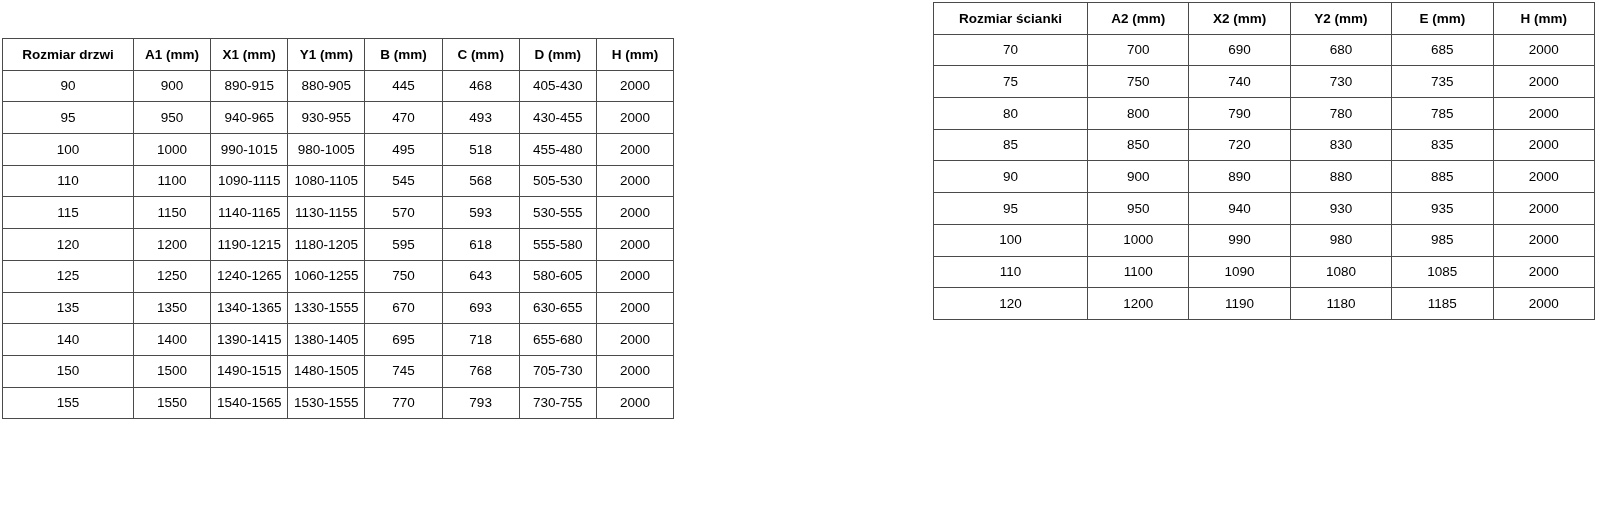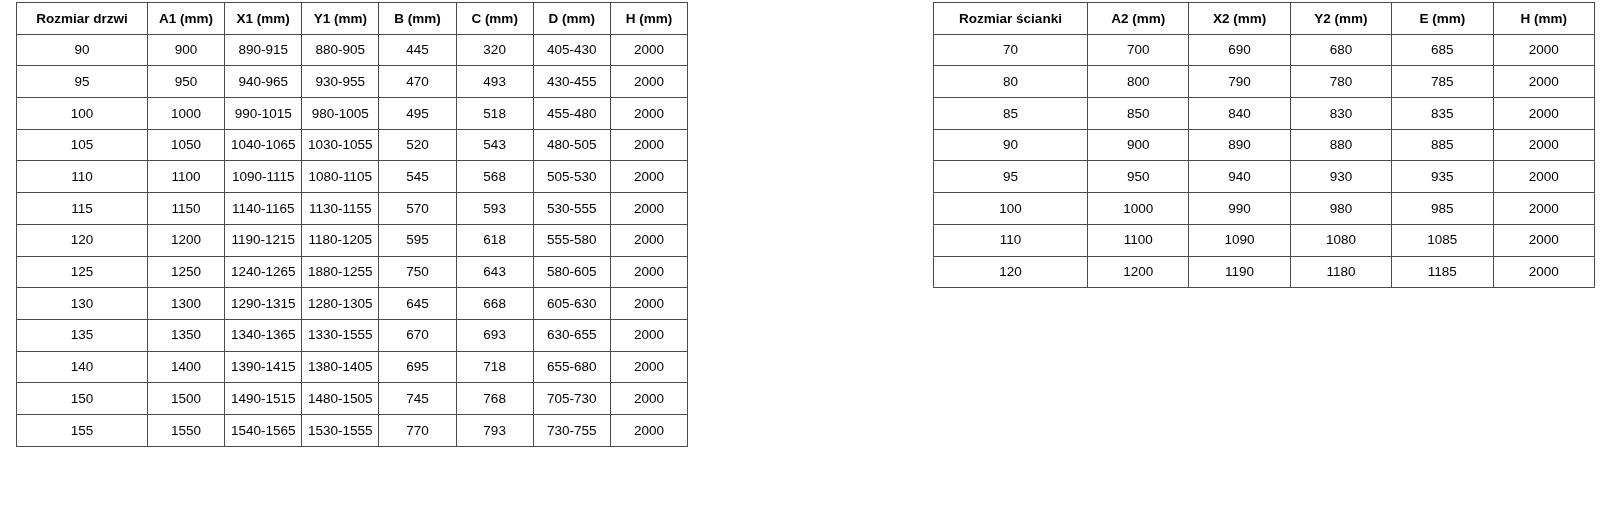--- a/index.html
+++ b/index.html
@@ -34,22 +34,23 @@
     overflow: hidden;
     color: #000000;
   }
   table.spec-table th {
     font-weight: bold;
   }
   table.spec-table tr {
     height: 31.7px;
   }
   #doors-table {
-    left: 16px;
+    left: 2px;
     width: 672px;
+    margin-top: 36px;
   }
   #walls-table {
     left: 933px;
     width: 662px;
   }
   #doors-table col.first-col { width: 131px; }
   #walls-table col.first-col { width: 154px; }
 </style>
 </head>
 <body>
@@ -70,21 +71,21 @@
         <th>H (mm)</th>
       </tr>
   </thead>
   <tbody>
       <tr>
         <td>90</td>
         <td>900</td>
         <td>890-915</td>
         <td>880-905</td>
         <td>445</td>
-        <td>320</td>
+        <td>468</td>
         <td>405-430</td>
         <td>2000</td>
       </tr>
       <tr>
         <td>95</td>
         <td>950</td>
         <td>940-965</td>
         <td>930-955</td>
         <td>470</td>
         <td>493</td>
@@ -95,30 +96,20 @@
         <td>100</td>
         <td>1000</td>
         <td>990-1015</td>
         <td>980-1005</td>
         <td>495</td>
         <td>518</td>
         <td>455-480</td>
         <td>2000</td>
       </tr>
       <tr>
-        <td>105</td>
-        <td>1050</td>
-        <td>1040-1065</td>
-        <td>1030-1055</td>
-        <td>520</td>
-        <td>543</td>
-        <td>480-505</td>
-        <td>2000</td>
-      </tr>
-      <tr>
         <td>110</td>
         <td>1100</td>
         <td>1090-1115</td>
         <td>1080-1105</td>
         <td>545</td>
         <td>568</td>
         <td>505-530</td>
         <td>2000</td>
       </tr>
       <tr>
@@ -138,34 +129,24 @@
         <td>1180-1205</td>
         <td>595</td>
         <td>618</td>
         <td>555-580</td>
         <td>2000</td>
       </tr>
       <tr>
         <td>125</td>
         <td>1250</td>
         <td>1240-1265</td>
-        <td>1880-1255</td>
+        <td>1060-1255</td>
         <td>750</td>
         <td>643</td>
         <td>580-605</td>
-        <td>2000</td>
-      </tr>
-      <tr>
-        <td>130</td>
-        <td>1300</td>
-        <td>1290-1315</td>
-        <td>1280-1305</td>
-        <td>645</td>
-        <td>668</td>
-        <td>605-630</td>
         <td>2000</td>
       </tr>
       <tr>
         <td>135</td>
         <td>1350</td>
         <td>1340-1365</td>
         <td>1330-1555</td>
         <td>670</td>
         <td>693</td>
         <td>630-655</td>
@@ -221,31 +202,39 @@
   <tbody>
       <tr>
         <td>70</td>
         <td>700</td>
         <td>690</td>
         <td>680</td>
         <td>685</td>
         <td>2000</td>
       </tr>
       <tr>
+        <td>75</td>
+        <td>750</td>
+        <td>740</td>
+        <td>730</td>
+        <td>735</td>
+        <td>2000</td>
+      </tr>
+      <tr>
         <td>80</td>
         <td>800</td>
         <td>790</td>
         <td>780</td>
         <td>785</td>
         <td>2000</td>
       </tr>
       <tr>
         <td>85</td>
         <td>850</td>
-        <td>840</td>
+        <td>720</td>
         <td>830</td>
         <td>835</td>
         <td>2000</td>
       </tr>
       <tr>
         <td>90</td>
         <td>900</td>
         <td>890</td>
         <td>880</td>
         <td>885</td>

